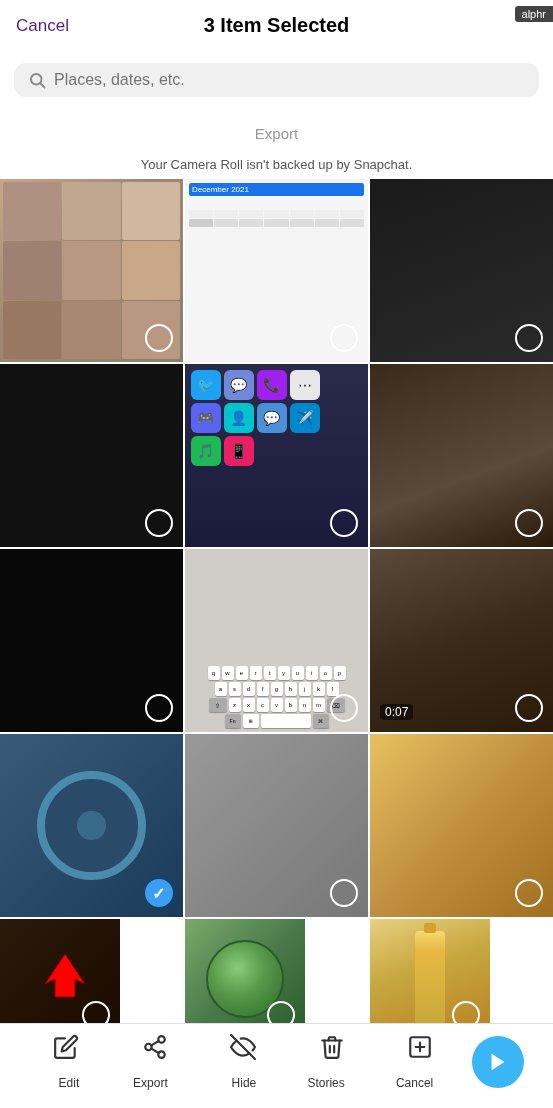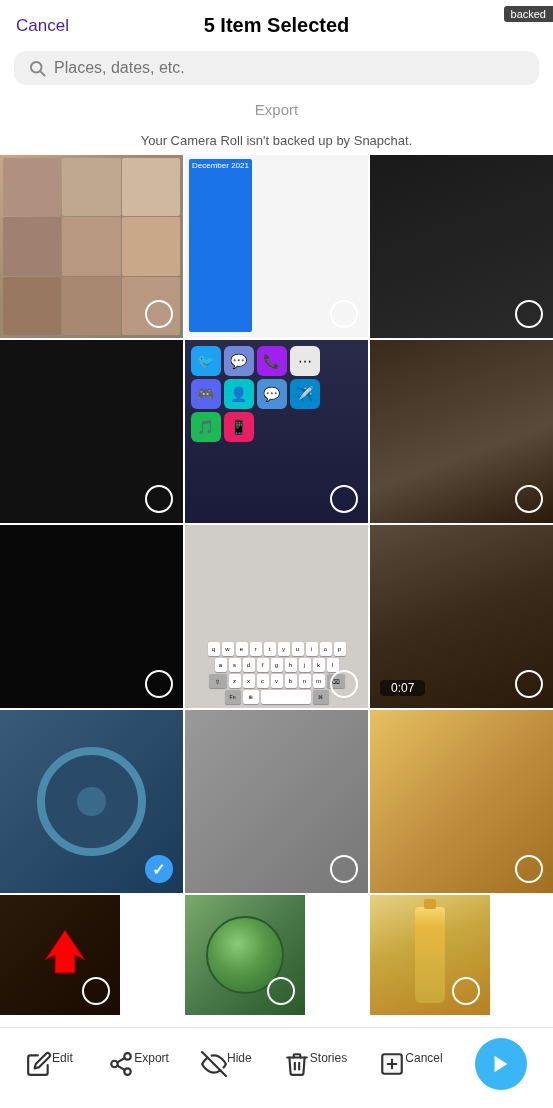--- a/index.html
+++ b/index.html
@@ -42,21 +42,21 @@
       right: 0;
       background: #444;
       color: #fff;
       font-size: 11px;
       padding: 2px 7px;
       border-radius: 3px 0 0 3px;
     }
 
     
     .search-bar {
-      margin: 4px 14px;
+      margin: 16px 14px;
       background: #f0f0f0;
       border-radius: 12px;
       display: flex;
       align-items: center;
       padding: 8px 14px;
       gap: 8px;
     }
     .search-bar input {
       background: none;
       border: none;
@@ -146,42 +146,42 @@
     }
 
     
     .duration-badge {
       position: absolute;
       bottom: 12px;
       left: 10px;
       background: rgba(0,0,0,0.55);
       color: #fff;
       font-size: 12px;
-      padding: 1px 11px;
+      padding: 1px 5px;
       border-radius: 4px;
     }
 
     
     .bottom-toolbar {
       position: fixed;
       bottom: 0;
       left: 0;
       width: 553px;
       background: #fff;
       border-top: 1px solid #e0e0e0;
       display: flex;
       align-items: center;
       justify-content: space-around;
       padding: 10px 10px 18px;
     }
     .toolbar-item {
       display: flex;
-      flex-direction: row;
-      align-items: flex-start;
-      gap: 0;
+      flex-direction: column;
+      align-items: flex-end;
+      gap: 16px;
       cursor: pointer;
       min-width: 50px;
     }
     .toolbar-label {
       font-size: 12px;
       color: #333;
     }
     .send-btn {
       width: 52px;
       height: 52px;
@@ -223,25 +223,25 @@
       justify-content: center;
       font-size: 28px;
     }
 
     
     svg { display: block; }
   </style>
 </head>
 <body>
 
-<div class="alphr-badge">backed</div>
+<div class="alphr-badge">alphr</div>
 
 <div class="top-bar">
   <button class="cancel-btn">Cancel</button>
-  <span class="top-title">5 Item Selected</span>
+  <span class="top-title">3 Item Selected</span>
 </div>
 
 <div class="search-bar">
   <svg class="search-icon-svg" width="18" height="18" viewBox="0 0 24 24" fill="none" stroke="#888" stroke-width="2.5" stroke-linecap="round" stroke-linejoin="round">
     <circle cx="11" cy="11" r="7"></circle>
     <line x1="16.5" y1="16.5" x2="22" y2="22"></line>
   </svg>
   <input type="text" placeholder="Places, dates, etc." style="">
 </div>
 
@@ -265,21 +265,21 @@
         <div style="background:#987860;border-radius:2px;"></div>
         <div style="background:#a88870;border-radius:2px;"></div>
         <div style="background:#b89880;border-radius:2px;"></div>
       </div>
     </div>
     <div class="sel-circle"></div>
   </div>
 
   <div class="grid-cell cell-1" style="background:#e0e0e0;">
 
-    <div style="width:100%;height:100%;background:#f5f5f5;display:flex;flex-direction:row;padding:4px;gap:12px;">
+    <div style="width:100%;height:100%;background:#f5f5f5;display:flex;flex-direction:column;padding:4px;gap:12px;">
       <div style="background:#1a73e8;color:#fff;font-size:8px;padding:2px 3px;border-radius:2px;margin-bottom:2px;">December 2021</div>
       <div style="display:grid;grid-template-columns:repeat(7,1fr);gap:1px;">
         <div style="background:#eee;height:8px;border-radius:1px;"></div>
         <div style="background:#eee;height:8px;border-radius:1px;"></div>
         <div style="background:#eee;height:8px;border-radius:1px;"></div>
         <div style="background:#eee;height:8px;border-radius:1px;"></div>
         <div style="background:#eee;height:8px;border-radius:1px;"></div>
         <div style="background:#eee;height:8px;border-radius:1px;"></div>
         <div style="background:#eee;height:8px;border-radius:1px;"></div>
         <div style="background:#ccc;height:8px;border-radius:1px;"></div>

